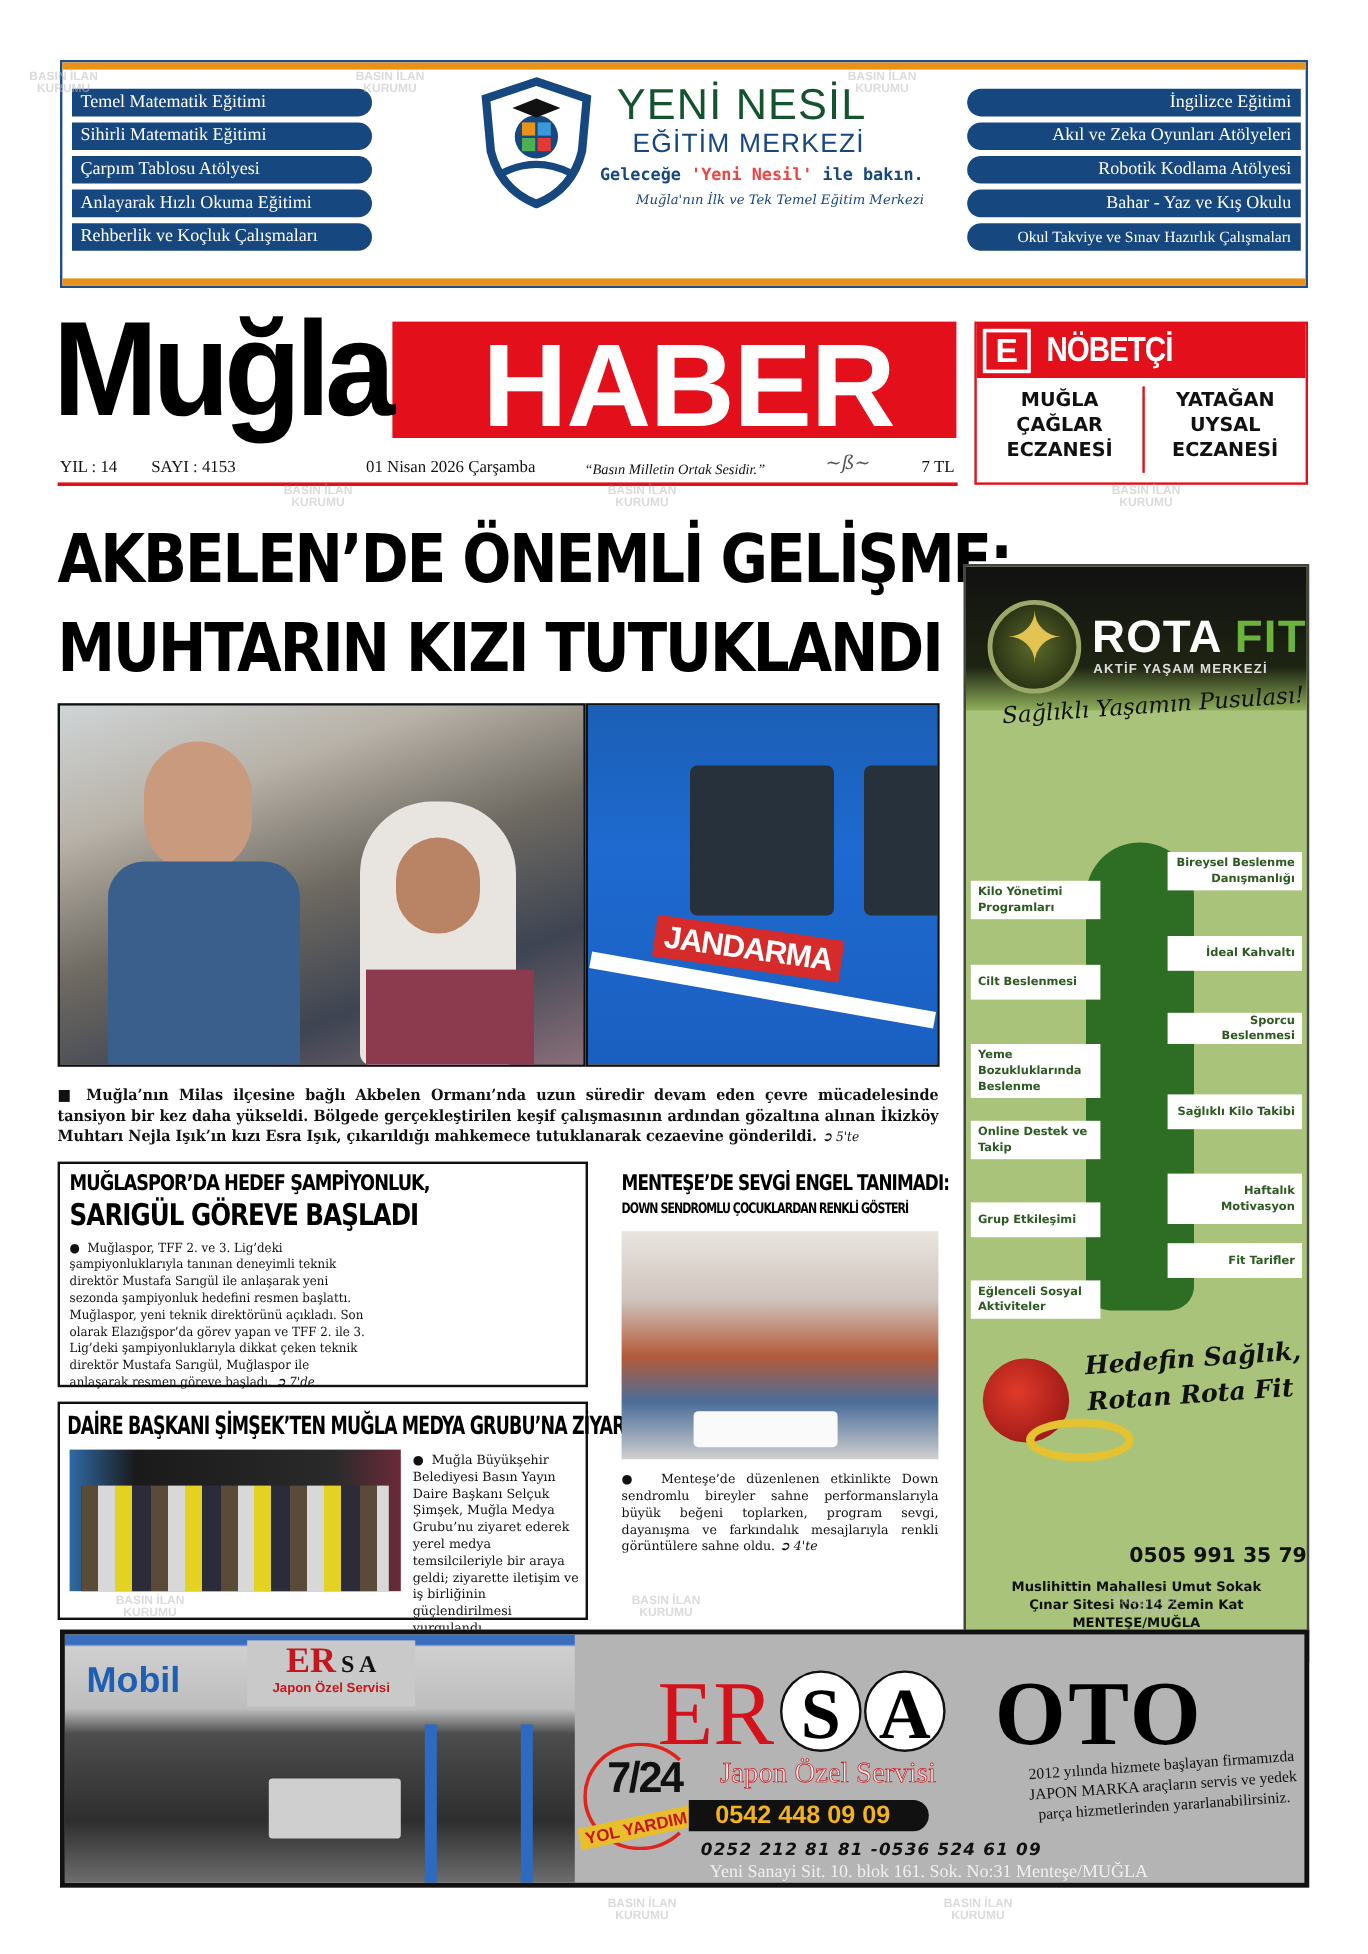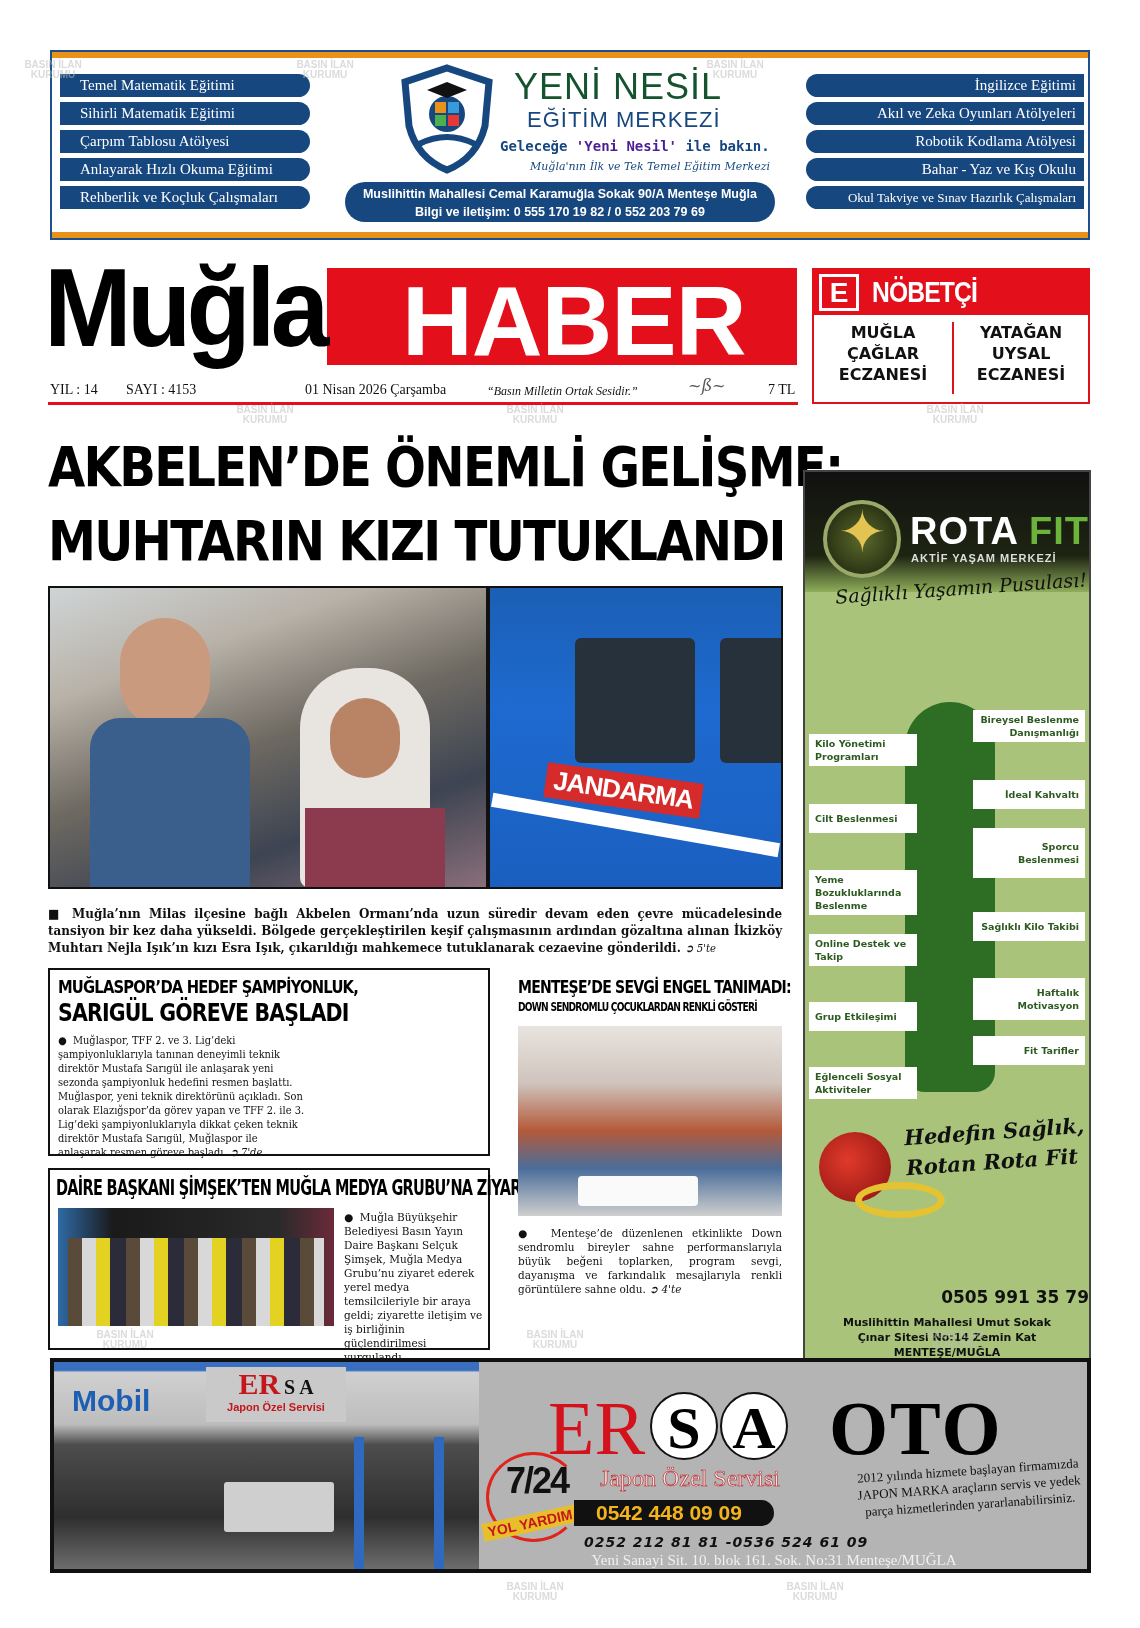--- a/index.html
+++ b/index.html
@@ -3,28 +3,28 @@
 <meta charset="utf-8">
 <style>
   * { box-sizing: border-box; margin: 0; padding: 0; }
   body { width: 1140px; height: 1628px; background: #ffffff; position: relative; overflow: hidden; font-family: "Liberation Serif", serif; color: #111; }
   .abs { position: absolute; }
 
   
   .topad { left: 50px; top: 50px; width: 1040px; height: 190px; border: 2px solid #1f4f8a; background: #fff; }
   .topad:before { content: ""; position: absolute; left: 0; right: 0; top: 0; height: 6px; background: #e8921a; }
   .topad:after { content: ""; position: absolute; left: 0; right: 0; bottom: 0; height: 6px; background: #e8921a; }
-  .pill-left { position: absolute; left: 8px; width: 250px; height: 23px; background: #17477f; color: #fff; border-radius: 0 14px 14px 0; font-size: 15px; padding-left: 20px; line-height: 23px; font-family: "Liberation Serif", serif; }
+  .pill-left { position: absolute; left: 8px; width: 250px; height: 23px; background: #17477f; color: #fff; border-radius: 0 14px 14px 0; font-size: 15px; padding-left: 7px; line-height: 23px; font-family: "Liberation Serif", serif; }
   .pill-right { position: absolute; right: 4px; width: 278px; height: 23px; background: #17477f; color: #fff; border-radius: 14px 0 0 14px; font-size: 15px; padding-right: 8px; line-height: 23px; text-align: right; font-family: "Liberation Serif", serif; }
   .pill-right.small { font-size: 13px; }
   .shield { position: absolute; left: 345px; top: 12px; width: 100px; height: 110px; }
   .brand1 { position: absolute; left: 462px; top: 14px; font-family: "Liberation Sans", sans-serif; font-size: 36px; color: #14532d; letter-spacing: 1px; }
   .brand2 { position: absolute; left: 475px; top: 55px; font-family: "Liberation Sans", sans-serif; font-size: 22px; color: #17477f; letter-spacing: 1px; }
   .brand3 { position: absolute; left: 448px; top: 86px; font-family: "DejaVu Sans Mono", monospace; font-size: 14px; color: #17477f; font-weight: bold; }
-  .brand3 .o { color: #4c1d95; }
+  .brand3 .o { color: #ef4444; }
   .brand4 { position: absolute; left: 478px; top: 108px; font-family: "DejaVu Serif", serif; font-style: italic; font-size: 11px; color: #17477f; }
   .addrpill { position: absolute; left: 293px; top: 130px; width: 430px; height: 40px; background: #17477f; color: #fff; border-radius: 20px; text-align: center; font-family: "Liberation Sans", sans-serif; font-weight: bold; font-size: 12.5px; line-height: 18px; padding-top: 3px; }
 
   
   .mugla { left: 44px; top: 252px; font-family: "Liberation Sans", sans-serif; font-weight: bold; font-size: 112px; letter-spacing: -5px; color: #000; line-height: 1; transform: scaleX(0.94); transform-origin: left top; }
   .haber-box { left: 327px; top: 268px; width: 470px; height: 97px; background: #e30f1b; }
   .haber { left: 402px; top: 272px; font-family: "Liberation Sans", sans-serif; font-weight: bold; font-size: 98px; color: #fff; line-height: 1; letter-spacing: -1px; }
   .meta { top: 382px; font-size: 14px; font-family: "Liberation Serif", serif; }
   .redline { left: 48px; top: 402px; width: 750px; height: 3px; background: #e30f1b; }
   .motto { font-style: italic; }
@@ -118,24 +118,20 @@
       <rect x="51" y="38" width="11" height="11" fill="#3a9ad9"></rect>
     <rect x="38" y="51" width="11" height="11" fill="#4caf50"></rect>
       <rect x="51" y="51" width="11" height="11" fill="#e53935"></rect>
     <polygon points="30,26 50,18 70,26 50,34" fill="#111"></polygon>
     <path d="M22 80 Q50 66 78 80" stroke="#17477f" stroke-width="6" fill="none"></path>
   </svg>
   <div class="brand1">YENİ NESİL</div>
   <div class="brand2">EĞİTİM MERKEZİ</div>
   <div class="brand3"><span>Geleceğe </span><span class="o">'Yeni Nesil'</span><span> ile bakın.</span></div>
   <div class="brand4">Muğla'nın İlk ve Tek Temel Eğitim Merkezi</div>
-  <div class="addrpill">
-    <div>Muslihittin Mahallesi Cemal Karamuğla Sokak 90/A Menteşe Muğla</div>
-    <div>Bilgi ve iletişim: 0 555 170 19 82 / 0 552 203 79 69</div>
-  </div>
 
   <div class="pill-right" style="top:22px">İngilizce Eğitimi</div>
   <div class="pill-right" style="top:50px">Akıl ve Zeka Oyunları Atölyeleri</div>
   <div class="pill-right" style="top:78px">Robotik Kodlama Atölyesi</div>
   <div class="pill-right" style="top:106px">Bahar - Yaz ve Kış Okulu</div>
   <div class="pill-right small" style="top:134px">Okul Takviye ve Sınav Hazırlık Çalışmaları</div>
 </div>
 
 <div class="abs haber-box"></div>
 <div class="abs mugla">Muğla</div>
@@ -228,21 +224,21 @@
 
   <div class="tag l" style="top:262px">Kilo Yönetimi Programları</div>
   <div class="tag l" style="top:332px;padding:8px 6px">Cilt Beslenmesi</div>
   <div class="tag l" style="top:398px">Yeme Bozukluklarında Beslenme</div>
   <div class="tag l" style="top:462px">Online Destek ve Takip</div>
   <div class="tag l" style="top:530px;padding:8px 6px">Grup Etkileşimi</div>
   <div class="tag l" style="top:595px">Eğlenceli Sosyal Aktiviteler</div>
 
   <div class="tag r" style="top:238px">Bireysel Beslenme Danışmanlığı</div>
   <div class="tag r" style="top:308px;padding:8px 6px">İdeal Kahvaltı</div>
-  <div class="tag r" style="top:356px;padding:12px 6px">Sporcu Beslenmesi</div>
+  <div class="tag r" style="top:372px;padding:0 6px">Sporcu Beslenmesi</div>
   <div class="tag r" style="top:440px;padding:8px 6px">Sağlıklı Kilo Takibi</div>
   <div class="tag r" style="top:506px;padding:8px 6px">Haftalık Motivasyon</div>
   <div class="tag r" style="top:564px;padding:8px 6px">Fit Tarifler</div>
 
   <div class="apple"></div>
   <div class="tape"></div>
   <div class="slogan">
     <div>Hedefin Sağlık,</div>
     <div>Rotan Rota Fit</div>
   </div>

